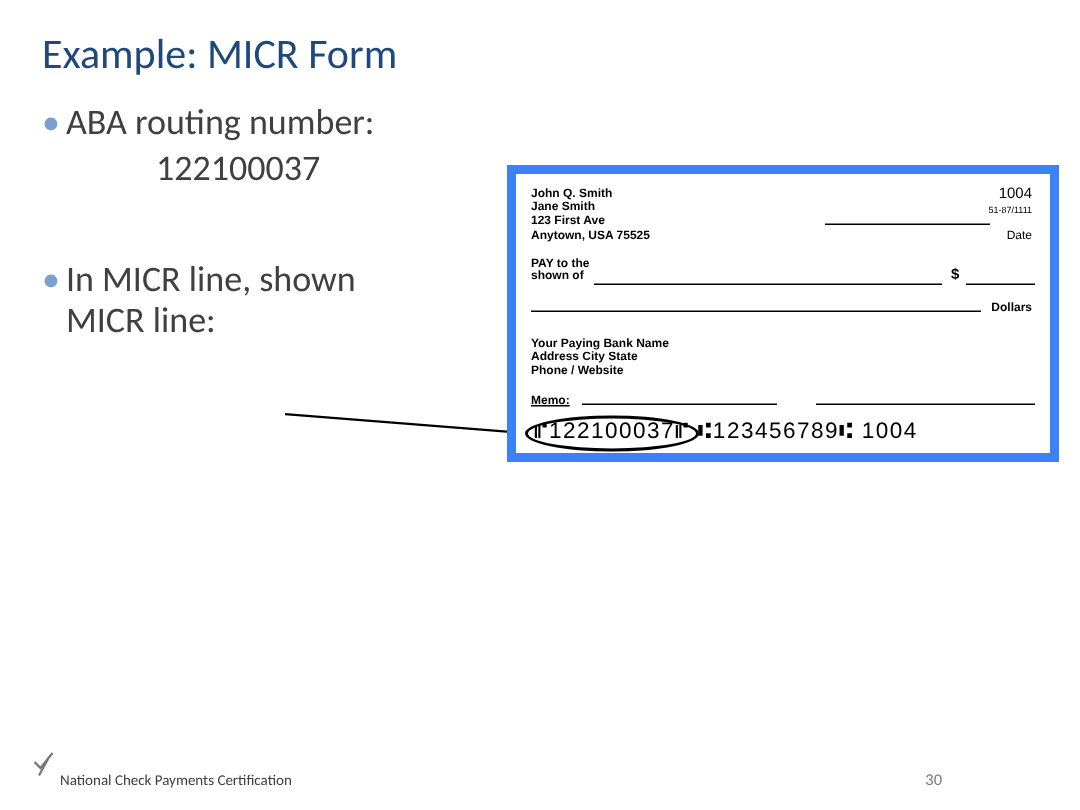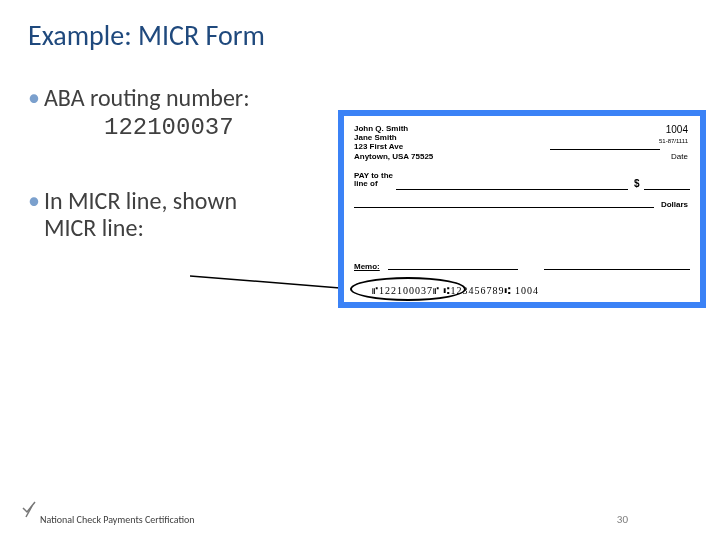--- a/index.html
+++ b/index.html
@@ -22,38 +22,37 @@
     position: absolute;
     left: 28px;
     top: 18px;
     font-size: 28px;
     color: #1f497d;
     font-weight: 400;
   }
   .bullets {
     position: absolute;
     left: 28px;
-    top: 84px;
+    top: 68px;
     width: 300px;
   }
   .b1 {
     font-size: 24px;
     color: #404040;
     line-height: 1.15;
   }
   .b1 .bullet-mark {
     color: #7ba0cd;
     margin-right: 4px;
   }
   .b1-value {
     font-size: 24px;
     color: #404040;
     margin-left: 76px;
     margin-top: 2px;
-    font-family: Liberation Mono, monospace;
   }
   .b2 {
     font-size: 24px;
     color: #404040;
     line-height: 1.15;
     margin-top: 46px;
   }
   .b2 .bullet-mark {
     color: #7ba0cd;
     margin-right: 4px;
@@ -184,24 +183,24 @@
   .check .sig-line {
     position: absolute;
     left: 200px;
     top: 152px;
     width: 146px;
     border-bottom: 1px solid #000;
     height: 1px;
   }
   .check .micr {
     position: absolute;
-    left: 28px;
+    left: 12px;
     bottom: 6px;
-    font-family: Liberation Serif, serif;
-    font-size: 10px;
+    font-family: Liberation Sans, sans-serif;
+    font-size: 15px;
     letter-spacing: 1px;
     white-space: nowrap;
   }
   .check .micr-oval {
     position: absolute;
     left: 6px;
     bottom: 1px;
     width: 112px;
     height: 20px;
     border: 2px solid #000;
@@ -271,29 +270,34 @@
       <div>123 First Ave</div>
       <div>Anytown, USA 75525</div>
     </div>
     <div class="check-no">1004</div>
     <div class="frac">51-87/1111</div>
     <div class="date-line"></div>
     <div class="date-label">Date</div>
 
     <div class="payto">
       <div>PAY to the</div>
-      <div>line of</div>
+      <div>shown of</div>
     </div>
     <div class="payto-line"></div>
     <div class="dollar-sign">$</div>
     <div class="amount-box-line"></div>
 
     <div class="dollars-line"></div>
     <div class="dollars-label">Dollars</div>
 
+    <div class="bank-block">
+      <div>Your Paying Bank Name</div>
+      <div>Address City State</div>
+      <div>Phone / Website</div>
+    </div>
 
     <div class="memo-label">Memo:</div>
     <div class="memo-line"></div>
     <div class="sig-line"></div>
 
     <div class="micr-oval"></div>
     <div class="micr">⑈122100037⑈  ⑆123456789⑆ 1004</div>
   </div>
 
   <svg class="footer-icon" viewBox="0 0 14 18">

